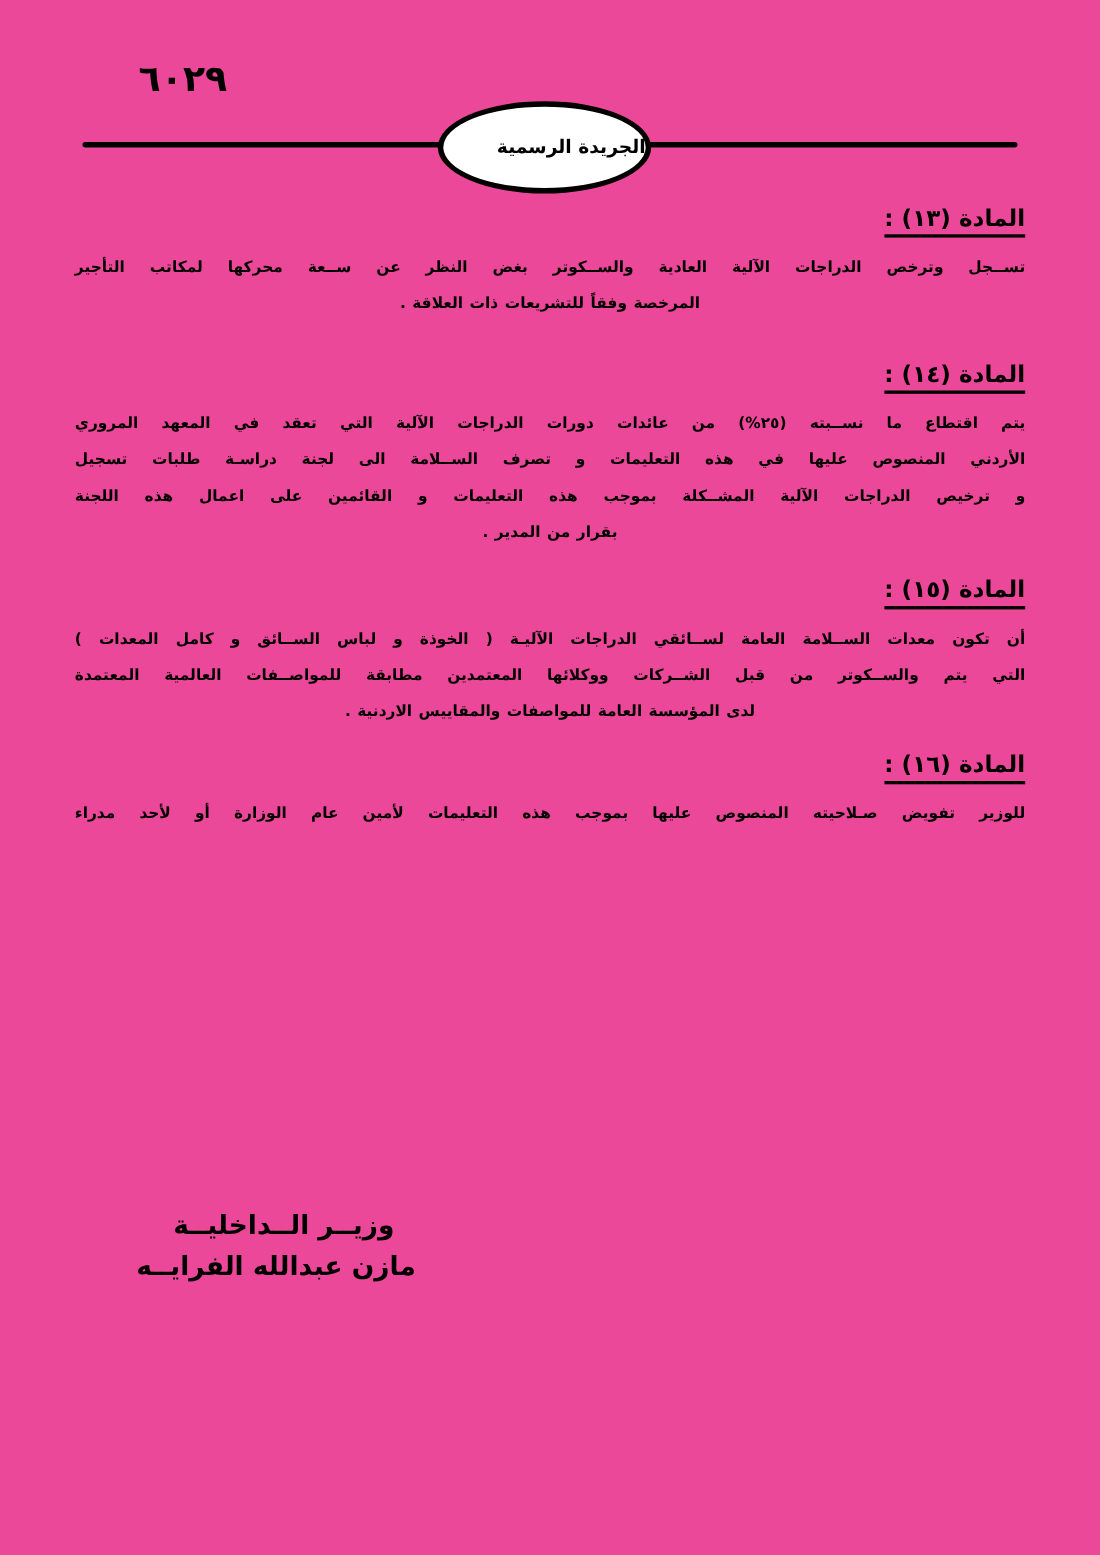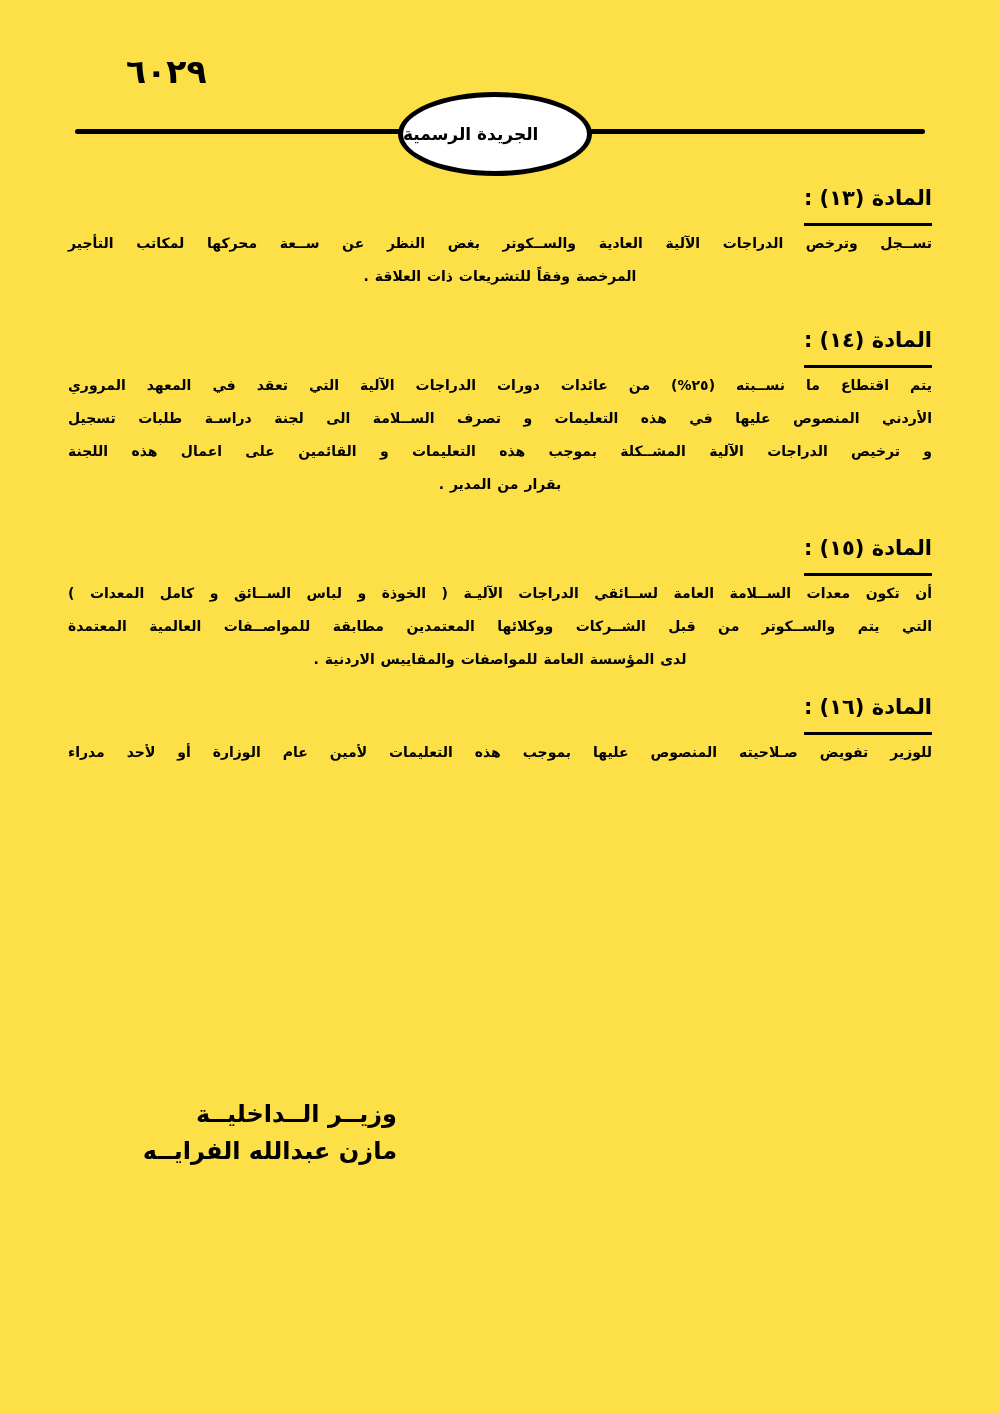--- a/index.html
+++ b/index.html
@@ -10,21 +10,21 @@
   body {
     width: 1000px;
     height: 1414px;
     position: relative;
     font-family: "DejaVu Sans", sans-serif;
     color: #000000;
   }
   .page {
     position: absolute;
     inset: 0;
-    background: #fde047;
+    background: #ec4899;
     overflow: hidden;
   }
   
   .page-number {
     position: absolute;
     top: 52px;
     left: 126px;
     font-size: 33px;
     font-weight: bold;
     letter-spacing: 14px;
@@ -44,72 +44,72 @@
     left: 398px;
     top: 92px;
     width: 194px;
     height: 84px;
     box-sizing: border-box;
     background: #fff;
     border: 5px solid #000;
     border-radius: 50%;
     display: flex;
     align-items: center;
-    justify-content: flex-start;
+    justify-content: flex-end;
   }
   .gazette-label {
     font-size: 17px;
     font-weight: bold;
     direction: rtl;
     white-space: nowrap;
   }
   
   .content {
     position: absolute;
     top: 183px;
     left: 68px;
     width: 864px;
   }
   .article { margin: 0; }
   .article:nth-of-type(1) { margin-top: 0; }
   .article:nth-of-type(2) { margin-top: 32px; }
-  .article:nth-of-type(3) { margin-top: 32px; }
+  .article:nth-of-type(3) { margin-top: 20px; }
   .article:nth-of-type(4) { margin-top: 16px; }
   .article:nth-of-type(5) { margin-top: 32px; }
   .article-heading {
     direction: rtl;
     text-align: right;
     font-size: 21px;
     font-weight: bold;
     line-height: 30px;
     margin: 0 0 14px 0;
   }
   .article-heading .u {
     border-bottom: 3px solid #000;
-    padding-bottom: 13px;
+    padding-bottom: 3px;
   }
   .pline {
     direction: rtl;
     font-size: 14px;
     font-weight: bold;
     line-height: 33px;
     text-align: justify;
     text-align-last: justify;
     word-spacing: 1px;
   }
   .pline.end {
     text-align-last: center;
   }
   
   .signature {
     position: absolute;
-    left: 157px;
+    left: 138px;
     top: 1096px;
     width: 240px;
-    text-align: right;
+    text-align: center;
     direction: rtl;
   }
   .sig-line {
     font-size: 24px;
     font-weight: bold;
     line-height: 37px;
     white-space: nowrap;
   }
 </style>
 </head>

